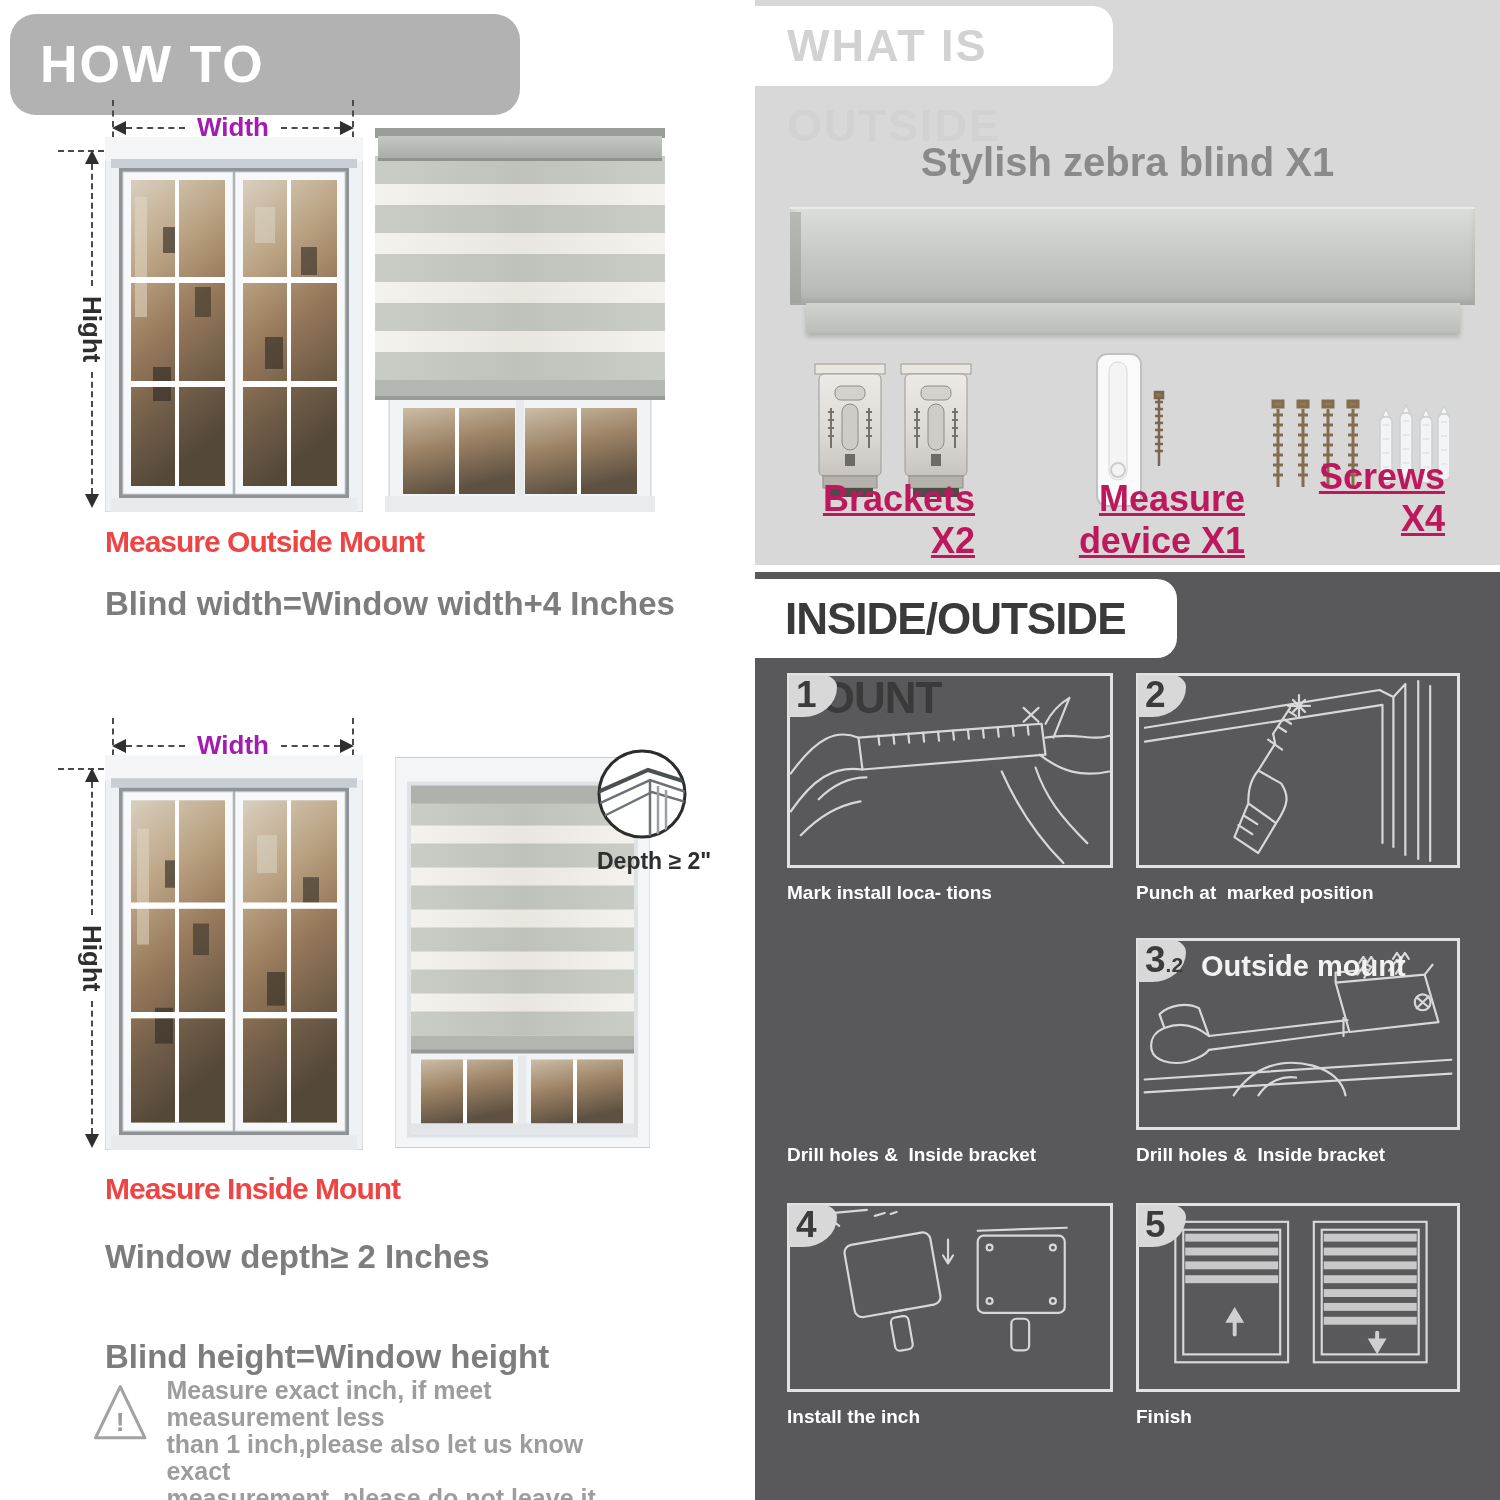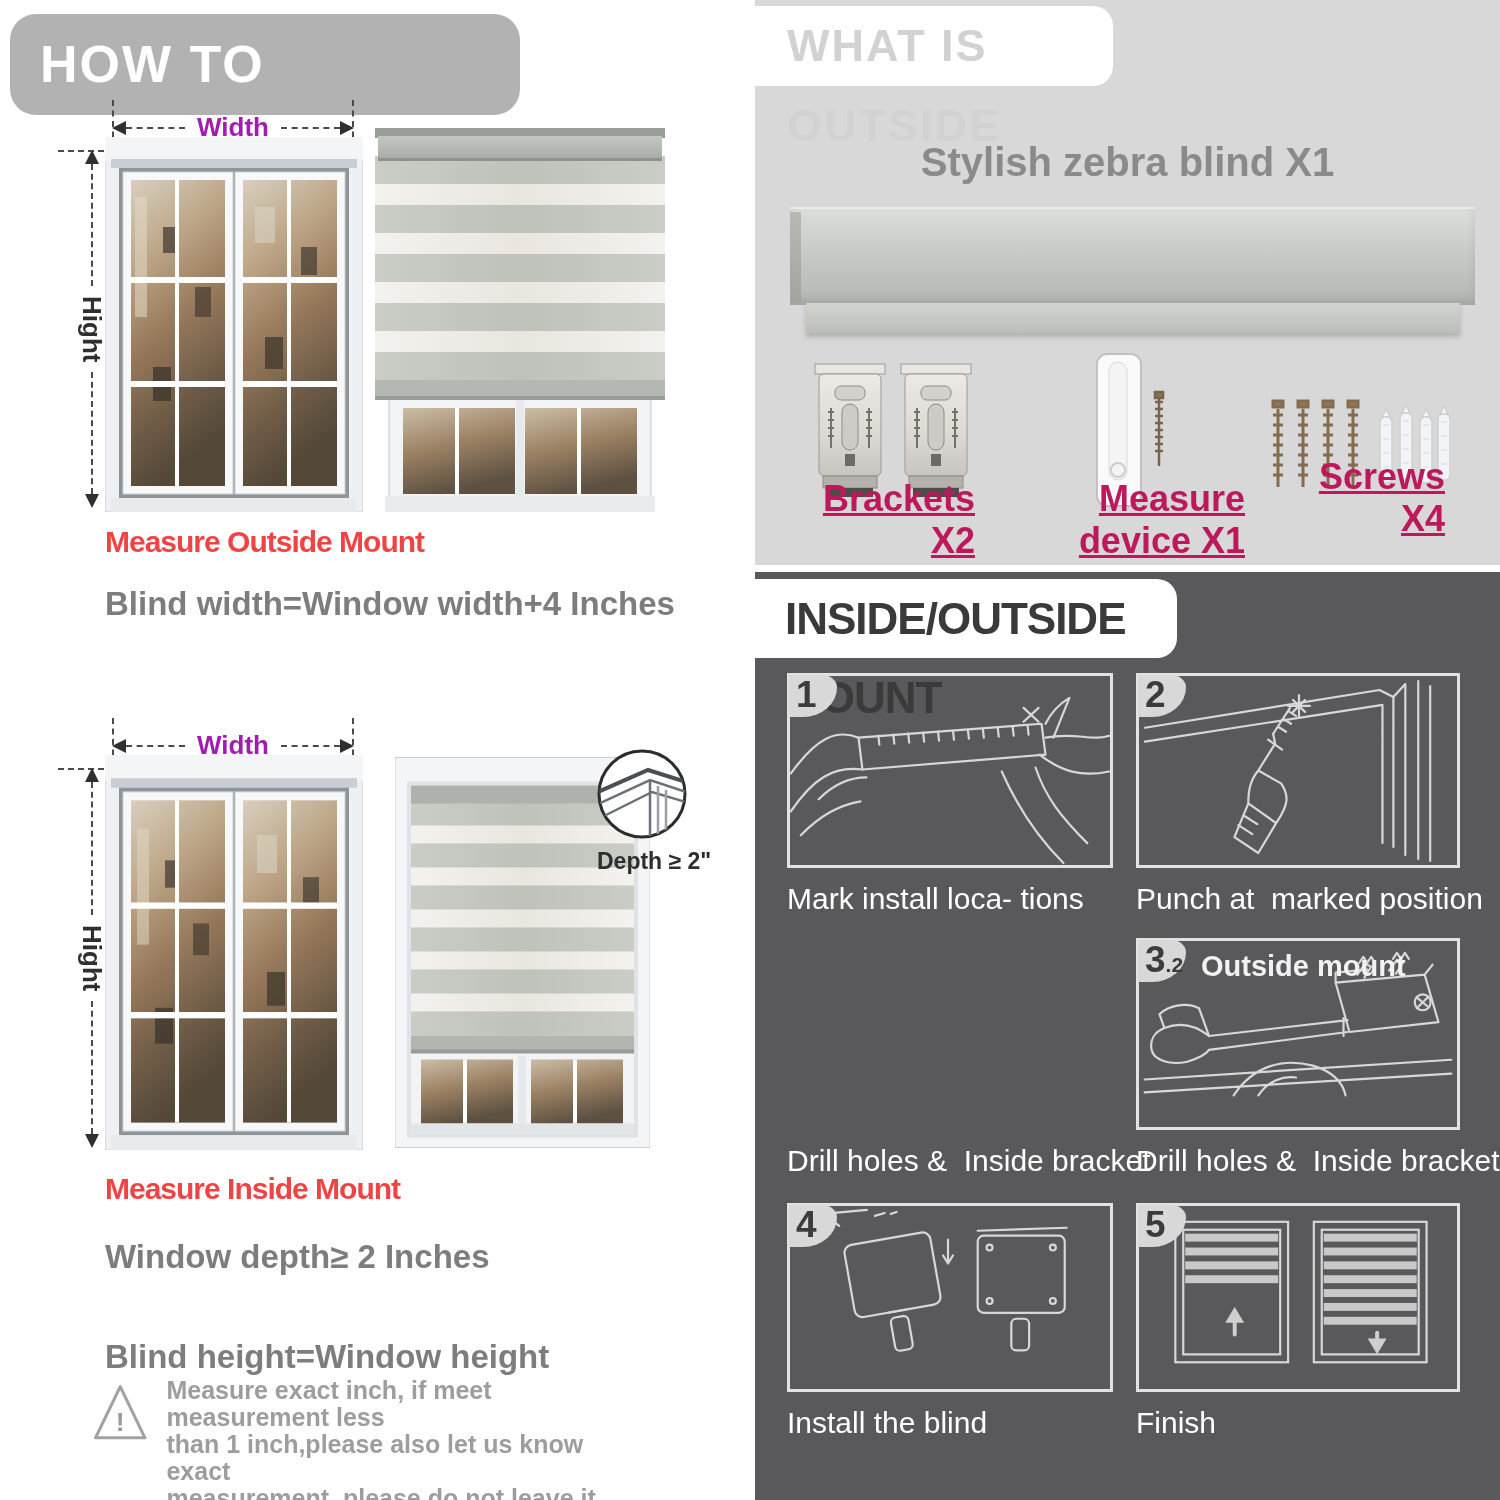--- a/index.html
+++ b/index.html
@@ -51,21 +51,21 @@
   .mount-header { position:absolute; left:0; top:7px; width:422px; height:79px; background:#ffffff;
     border-radius:0 20px 20px 0; color:#3a3a3a; font-size:44px; font-weight:bold;
     line-height:79px; padding-left:30px; box-sizing:border-box; letter-spacing:-1px; }
   .step-panel { position:absolute; border:3px solid #e2e2e2; box-sizing:border-box; }
   .badge { position:absolute; left:-1px; top:-1px; width:48px; height:42px; background:#d8d8d8;
     border-radius:0 42% 100% 0 / 0 42% 100% 0; color:#3c3c3c; font-weight:bold;
     padding:0 0 0 7px; box-sizing:border-box; line-height:40px; }
   .badge-num { font-size:37px; }
   .badge-sub { font-size:21px; }
   .step-title { position:absolute; left:62px; top:9px; color:#f2f2f2; font-size:29px; font-weight:bold; }
-  .step-caption { position:absolute; color:#ffffff; font-size:30px; font-weight:normal; white-space:pre-wrap; }
+  .step-caption { position:absolute; color:#ffffff; font-size:19px; font-weight:bold; white-space:pre-wrap; }
   .step-art { position:absolute; left:0; top:0; width:100%; height:100%; }
 
   .note-row { display:flex; gap:18px; align-items:flex-start; }
 </style>
 </head>
 <body>
 
 <div class="page">
 
   <div class="abs measure-header">HOW TO MEASURE</div>
@@ -449,21 +449,21 @@
           <circle cx="200" cy="42" r="3"></circle>
             <circle cx="264" cy="42" r="3"></circle>
           <circle cx="264" cy="96" r="3"></circle>
             <circle cx="200" cy="96" r="3"></circle>
           <rect x="222" y="114" width="18" height="32" rx="5"></rect>
           <path d="M188,25 L278,22"></path>
         </g>
       </svg>
       <div class="badge"><span class="badge-num">4</span><span class="badge-sub"></span></div>
     </div>
-    <div class="step-caption" style="left:32px; top:834px;">Install the blind</div>
+    <div class="step-caption" style="left:32px; top:834px;">Install the inch</div>
 
     <div class="step-panel" style="left:381px; top:631px; width:324px; height:189px;">
       <svg class="step-art" viewBox="0 0 320 185">
         <g stroke="#d8d8d8" stroke-width="2.2" fill="none">
           <rect x="36" y="16" width="114" height="142"></rect>
           <rect x="44" y="24" width="98" height="126"></rect>
           <rect x="176" y="16" width="114" height="142"></rect>
           <rect x="184" y="24" width="98" height="126"></rect>
         </g>
         <g fill="#c9c9c9" stroke="none">

